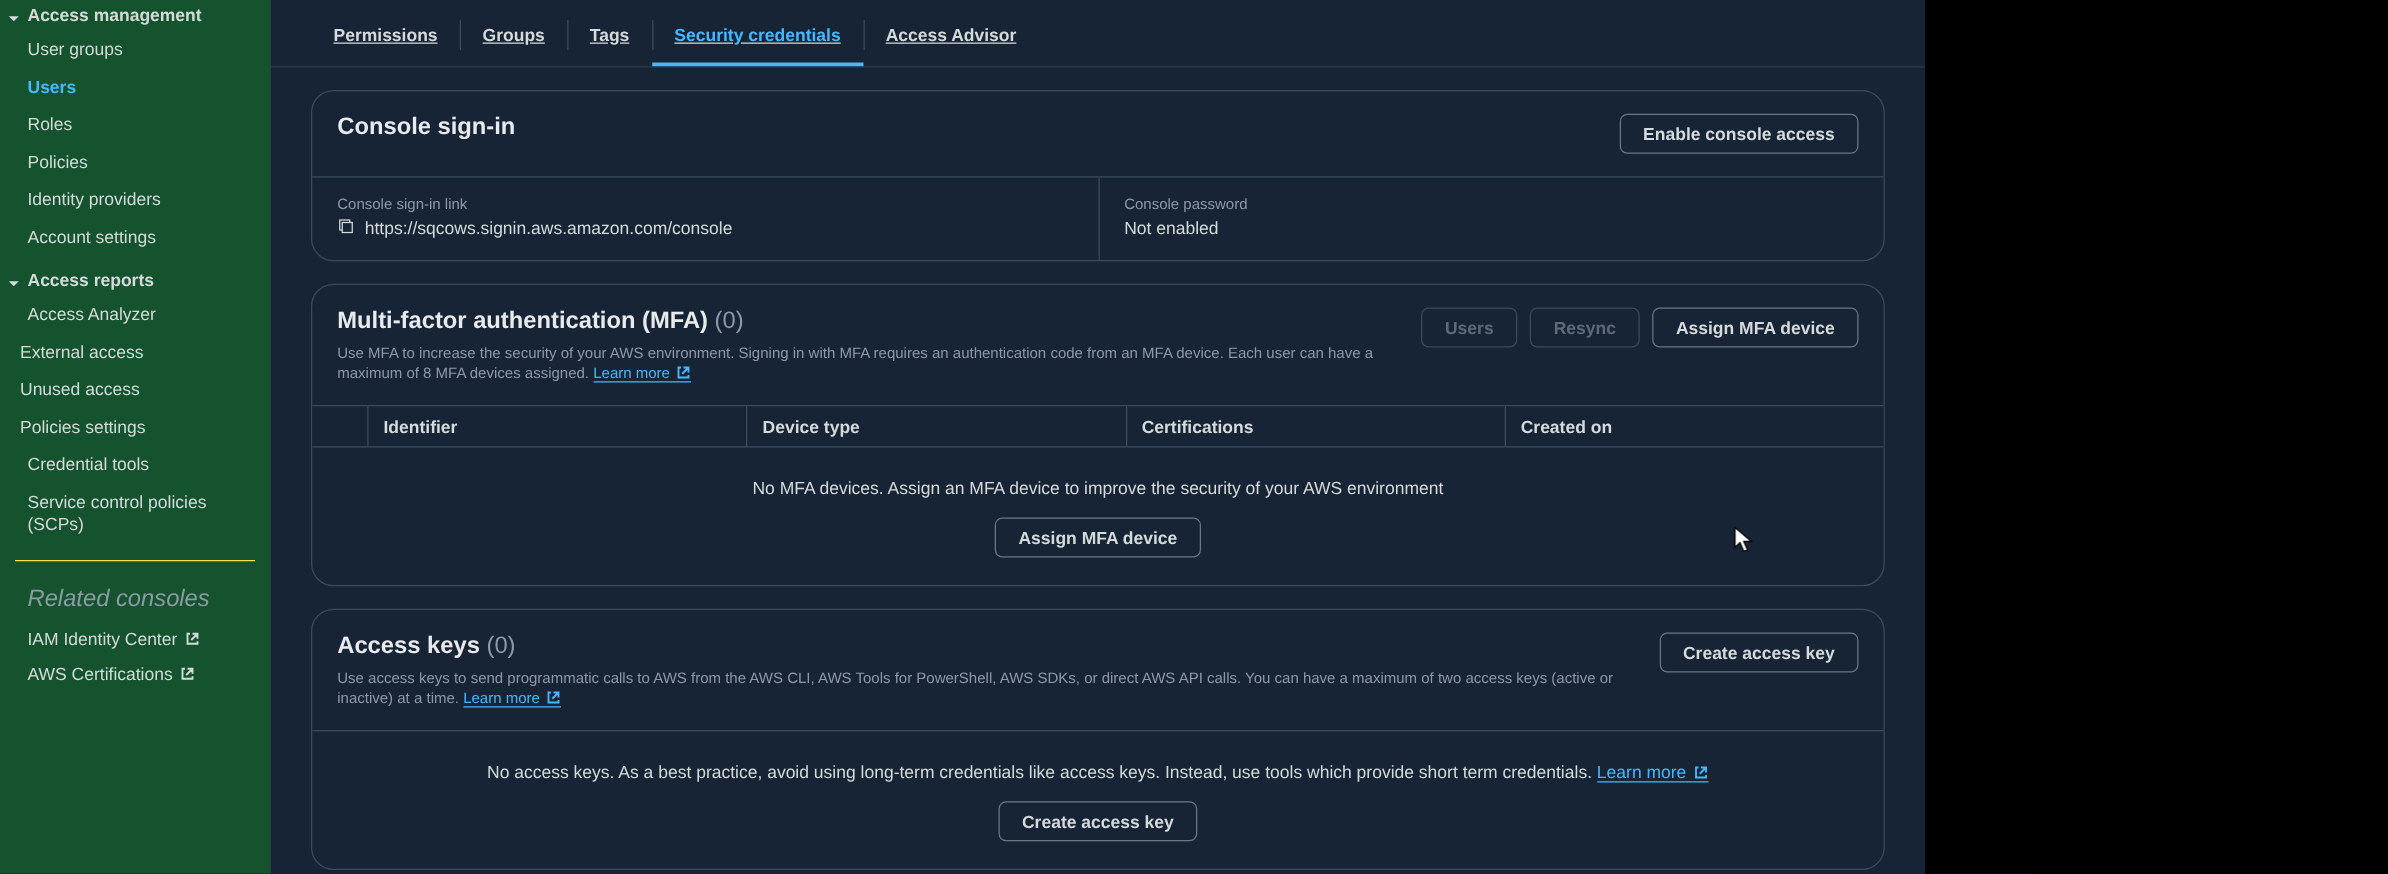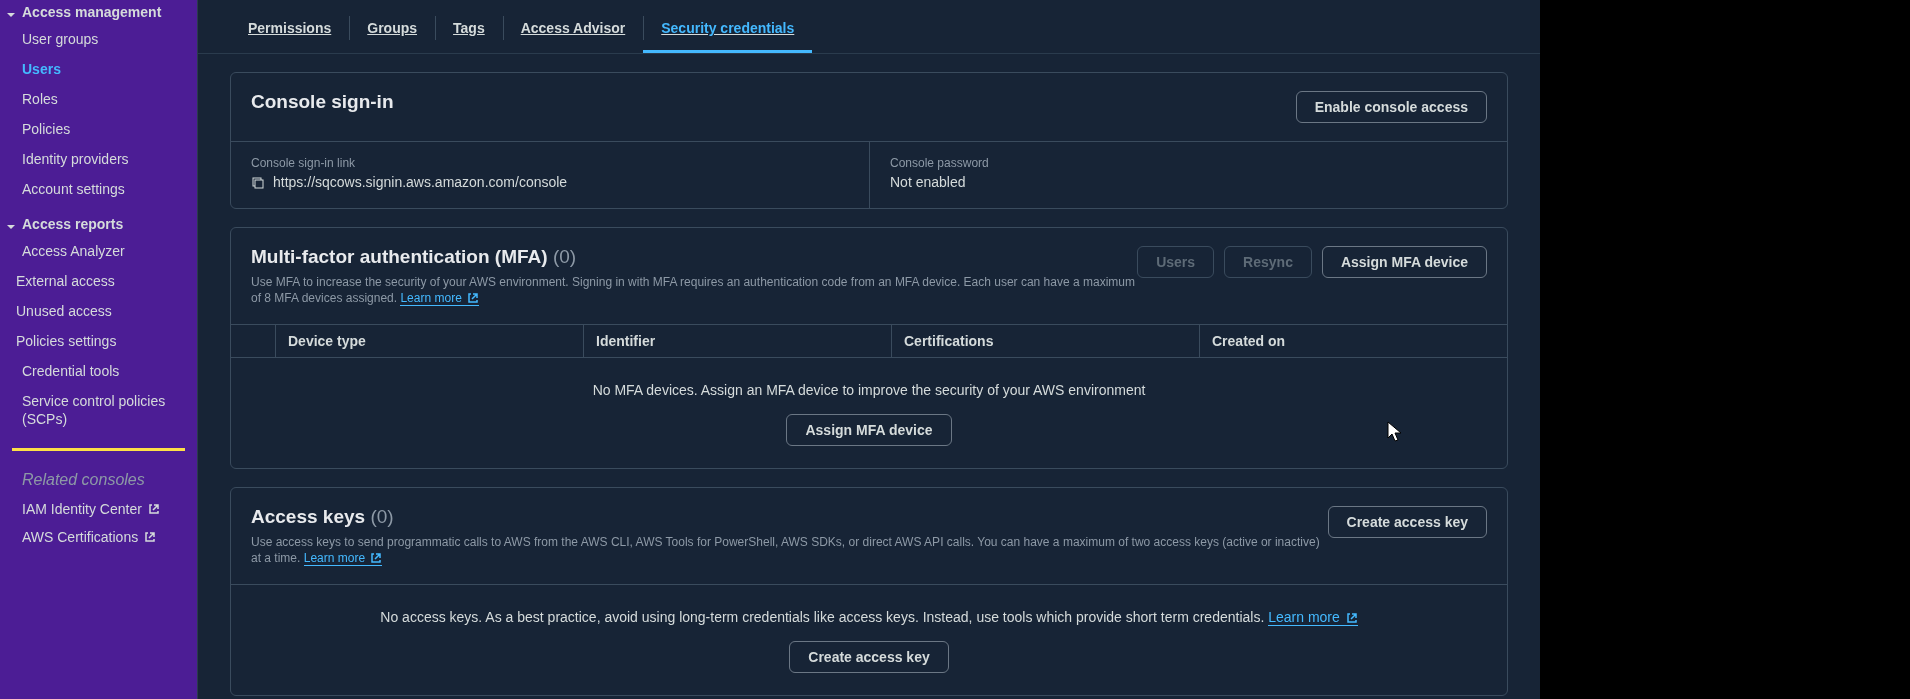--- a/index.html
+++ b/index.html
@@ -8,22 +8,22 @@
     background: #0f1b2a;
     color: #d5dbdb;
     font-family: "Amazon Ember", "Helvetica Neue", Arial, sans-serif;
     font-size: 14px;
     display: flex;
     overflow: hidden;
   }
 
   
   .sidebar {
-    width: 198px;
-    background: #4c1d95;
+    width: 217px;
+    background: #14532d;
     border-right: 1px solid #2a3b4d;
     padding: 0 0 20px 0;
     overflow-y: auto;
     flex-shrink: 0;
   }
   .nav-group-header {
     display: flex;
     align-items: center;
     gap: 6px;
     padding: 4px 10px 4px 6px;
@@ -39,22 +39,22 @@
     font-size: 14px;
     line-height: 18px;
   }
   .nav-item.sub { padding-left: 16px; }
   .nav-item.active { color: #44b9ff; font-weight: 700; }
   .nav-group-header.reports { margin-top: 8px; }
   .related-header {
     padding: 20px 10px 6px 22px;
     color: #8d99a6;
     font-style: italic;
-    font-size: 16px;
-    border-top: 3px solid #fde047;
+    font-size: 19px;
+    border-top: 1px solid #fde047;
     margin: 14px 12px 0 12px;
     padding-left: 10px;
   }
   .related-item {
     display: flex;
     align-items: center;
     gap: 6px;
     padding: 6px 10px 6px 22px;
     color: #d5dbdb;
     cursor: pointer;
@@ -89,21 +89,21 @@
     position: absolute;
     left: 0; top: 10px; bottom: 10px;
     width: 1px;
     background: #3a4b5d;
   }
   .tab.active { color: #44b9ff; border-bottom-color: #44b9ff; }
 
   .panel {
     margin: 18px 32px 0 32px;
     border: 1px solid #3a4b5d;
-    border-radius: 6px;
+    border-radius: 18px;
     background: #172436;
   }
   .panel-header {
     display: flex;
     justify-content: space-between;
     align-items: flex-start;
     padding: 18px 20px;
     border-bottom: 1px solid #3a4b5d;
   }
   .panel-header.noborder { border-bottom: none; }
@@ -141,21 +141,21 @@
 
   .panel-body-grid {
     display: grid;
     grid-template-columns: 1fr 1fr;
   }
   .kv-cell {
     padding: 14px 20px 18px 20px;
   }
   .kv-cell + .kv-cell { border-left: 1px solid #3a4b5d; }
   .kv-label { font-size: 12px; color: #8d99a6; margin-bottom: 4px; }
-  .kv-value { font-size: 14px; color: #d5dbdb; display: flex; align-items: flex-end; gap: 8px; }
+  .kv-value { font-size: 14px; color: #d5dbdb; display: flex; align-items: flex-start; gap: 8px; }
 
   
   .table-header {
     display: grid;
     grid-template-columns: 44px 2fr 2fr 2fr 2fr;
     border-top: 1px solid #3a4b5d;
     border-bottom: 1px solid #3a4b5d;
     background: #172436;
   }
   .th {
@@ -240,22 +240,22 @@
       </svg>
   </div>
 </nav>
 
 <main class="main">
 
   <div class="tabs">
     <div class="tab">Permissions</div>
     <div class="tab">Groups</div>
     <div class="tab">Tags</div>
+    <div class="tab active">Security credentials</div>
     <div class="tab">Access Advisor</div>
-    <div class="tab active">Security credentials</div>
   </div>
 
   <section class="panel">
     <div class="panel-header">
       <div class="panel-title">Console sign-in</div>
       <button class="btn">Enable console access</button>
     </div>
     <div class="panel-body-grid">
       <div class="kv-cell">
         <div class="kv-label">Console sign-in link</div>
@@ -292,22 +292,22 @@
         </div>
       </div>
       <div class="btn-row">
         <button class="btn disabled" disabled="">Users</button>
         <button class="btn disabled" disabled="">Resync</button>
         <button class="btn">Assign MFA device</button>
       </div>
     </div>
     <div class="table-header">
       <div class="th"></div>
+      <div class="th">Identifier</div>
       <div class="th">Device type</div>
-      <div class="th">Identifier</div>
       <div class="th">Certifications</div>
       <div class="th">Created on</div>
     </div>
     <div class="empty-state">
       <div>No MFA devices. Assign an MFA device to improve the security of your AWS environment</div>
       <button class="btn">Assign MFA device</button>
     </div>
   </section>
 
   <section class="panel">

